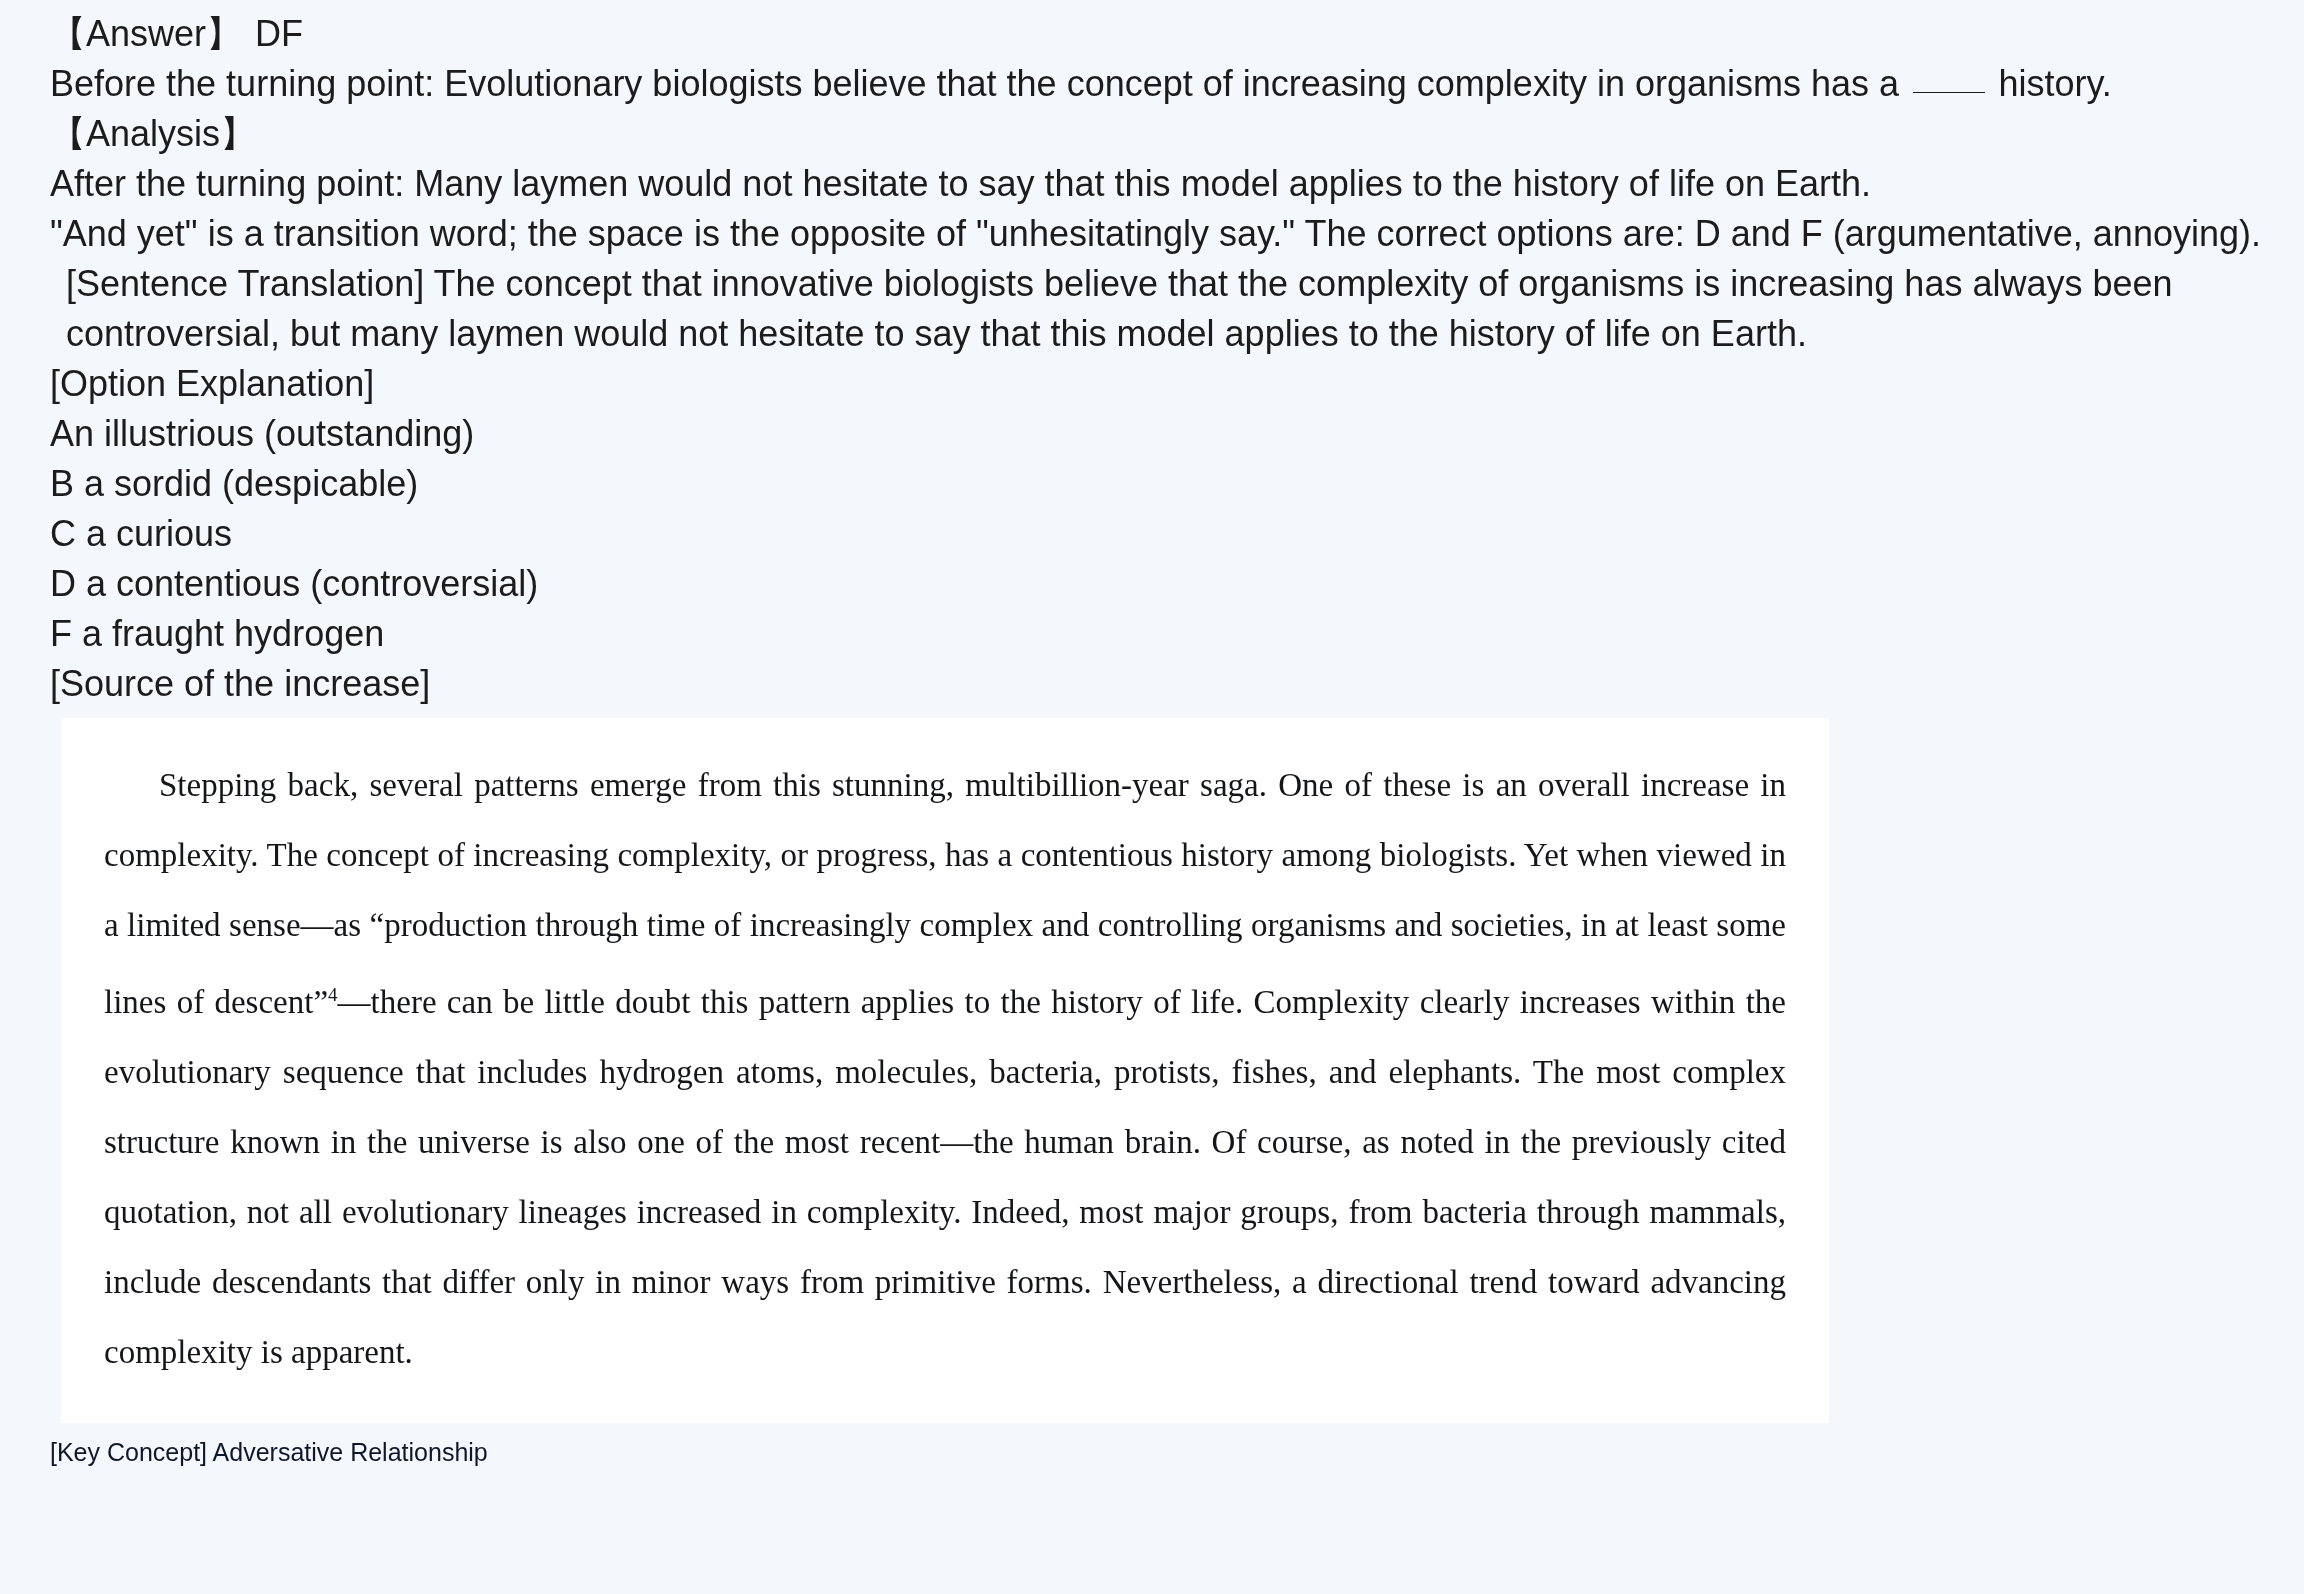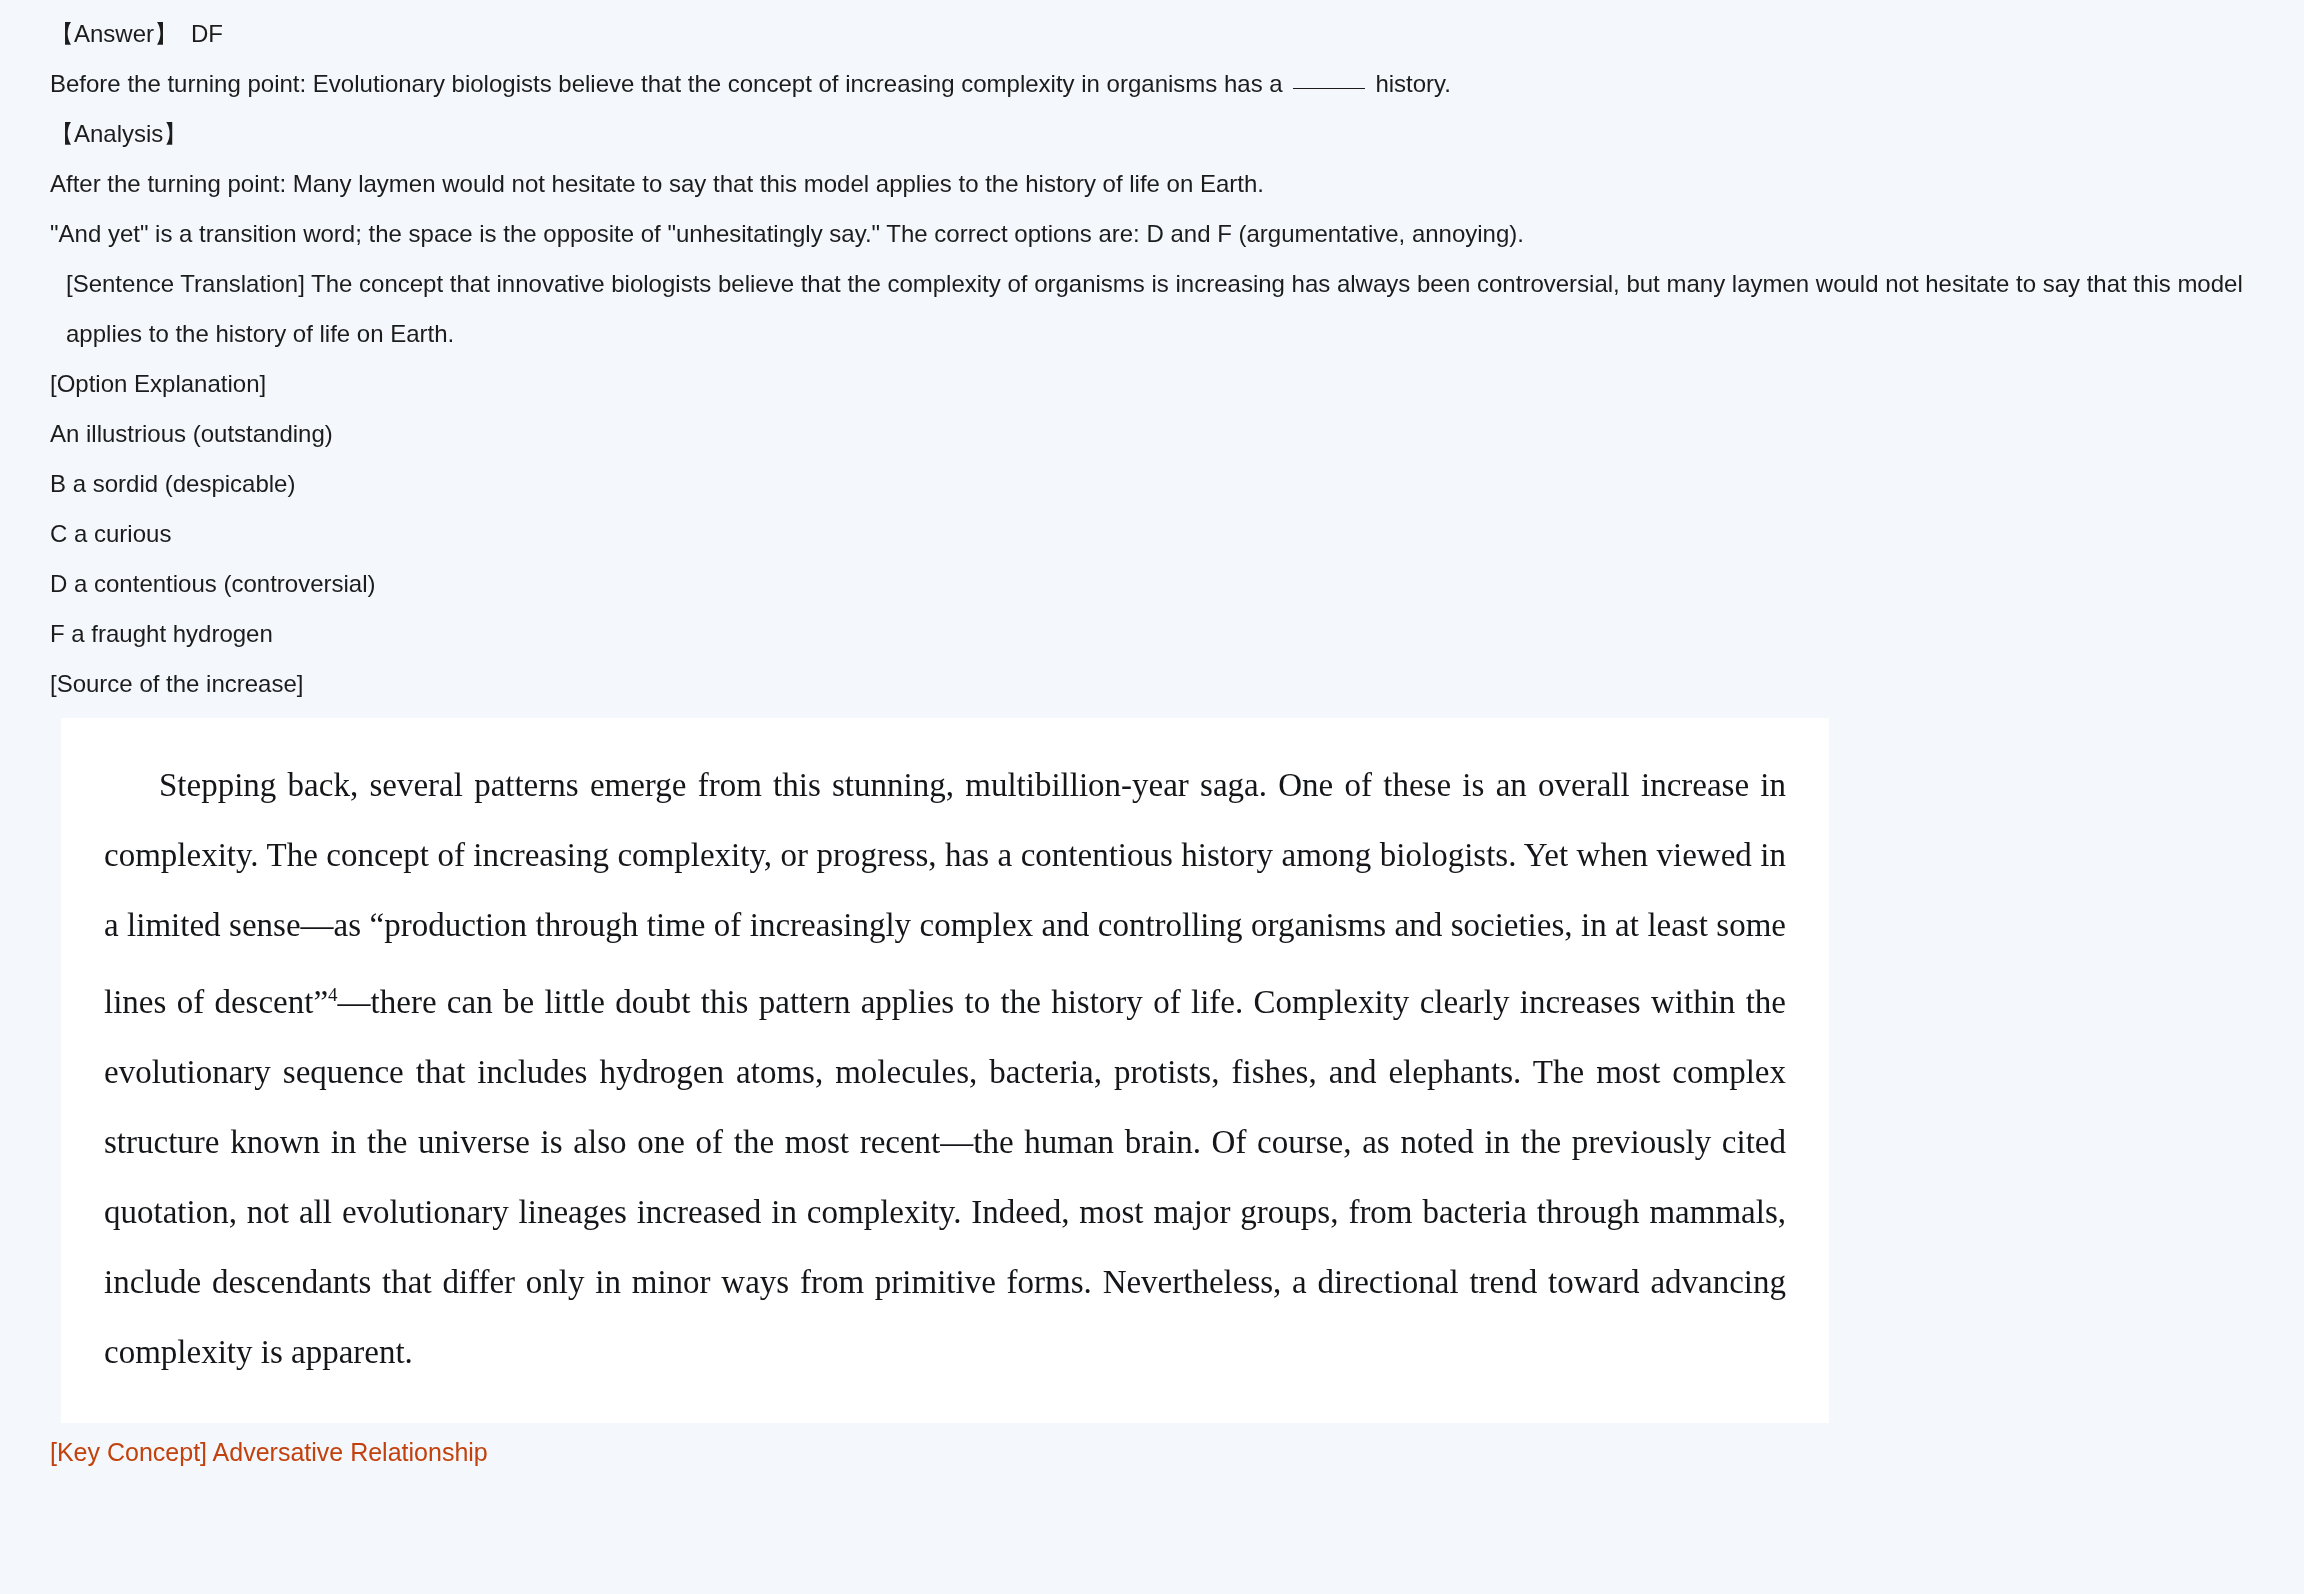--- a/index.html
+++ b/index.html
@@ -20,21 +20,21 @@
     min-height: 1594px;
     background: #f4f7fb;
     box-sizing: border-box;
     padding: 9.2px 0 0 0;
   }
   .answer-block {
     padding-left: 50px;
     padding-right: 37px;
   }
   .line {
-    font-size: 24px;
+    font-size: 36px;
     line-height: 50px;
     color: #1c1c1c;
     white-space: pre-wrap;
   }
   .line.wrap {
     white-space: normal;
     max-width: 2204px;
     margin-left: 16px;
   }
   .blank-underline {
@@ -65,21 +65,21 @@
     width: 55px;
   }
   .excerpt sup {
     font-size: 19px;
     vertical-align: super;
   }
   .footer-line {
     padding-left: 50px;
     font-size: 25px;
     line-height: 46px;
-    color: #c2410c;
+    color: #0f172a;
     margin-top: 5.5px;
   }
   .cjk {
     font-family: "DejaVu Sans", sans-serif;
   }
 </style>
 </head>
 <body>
 
 <div class="page">

